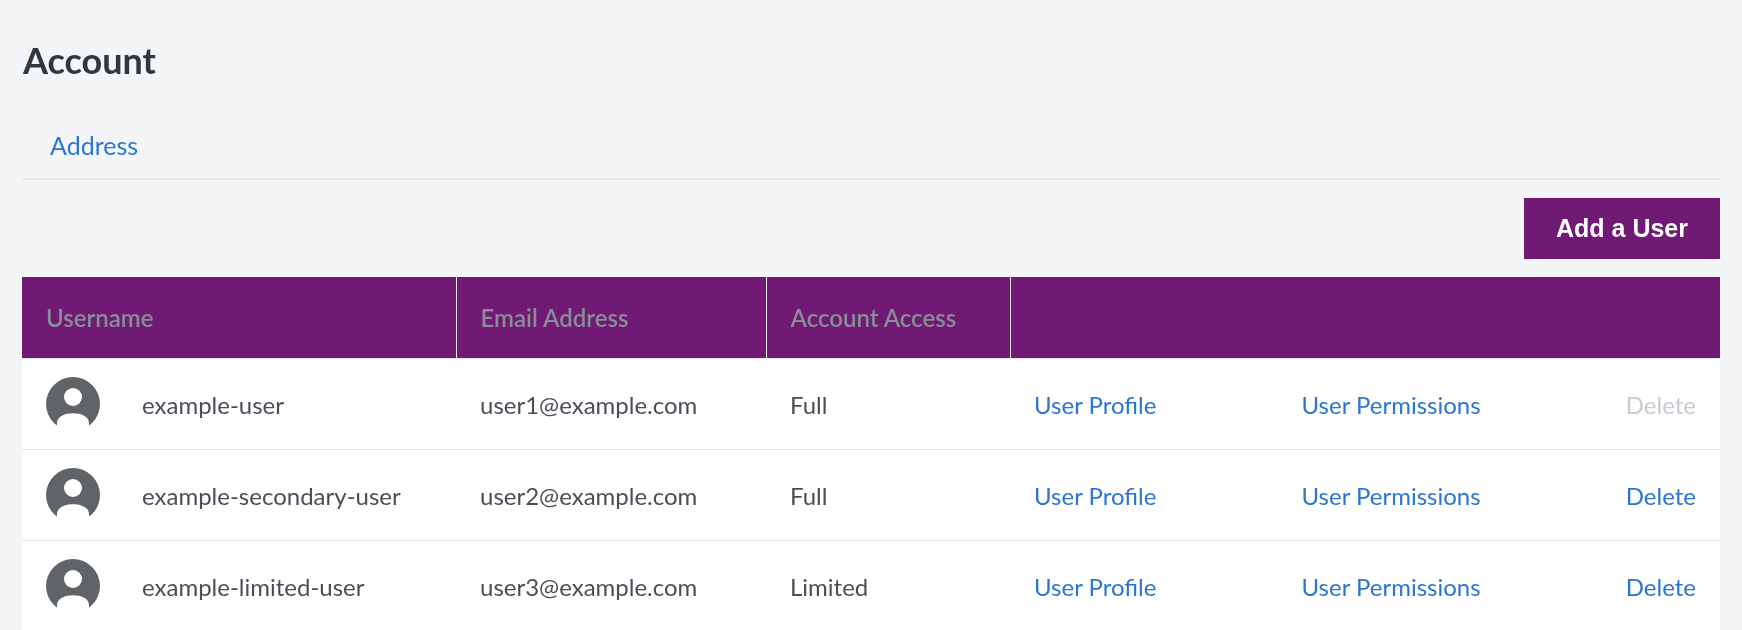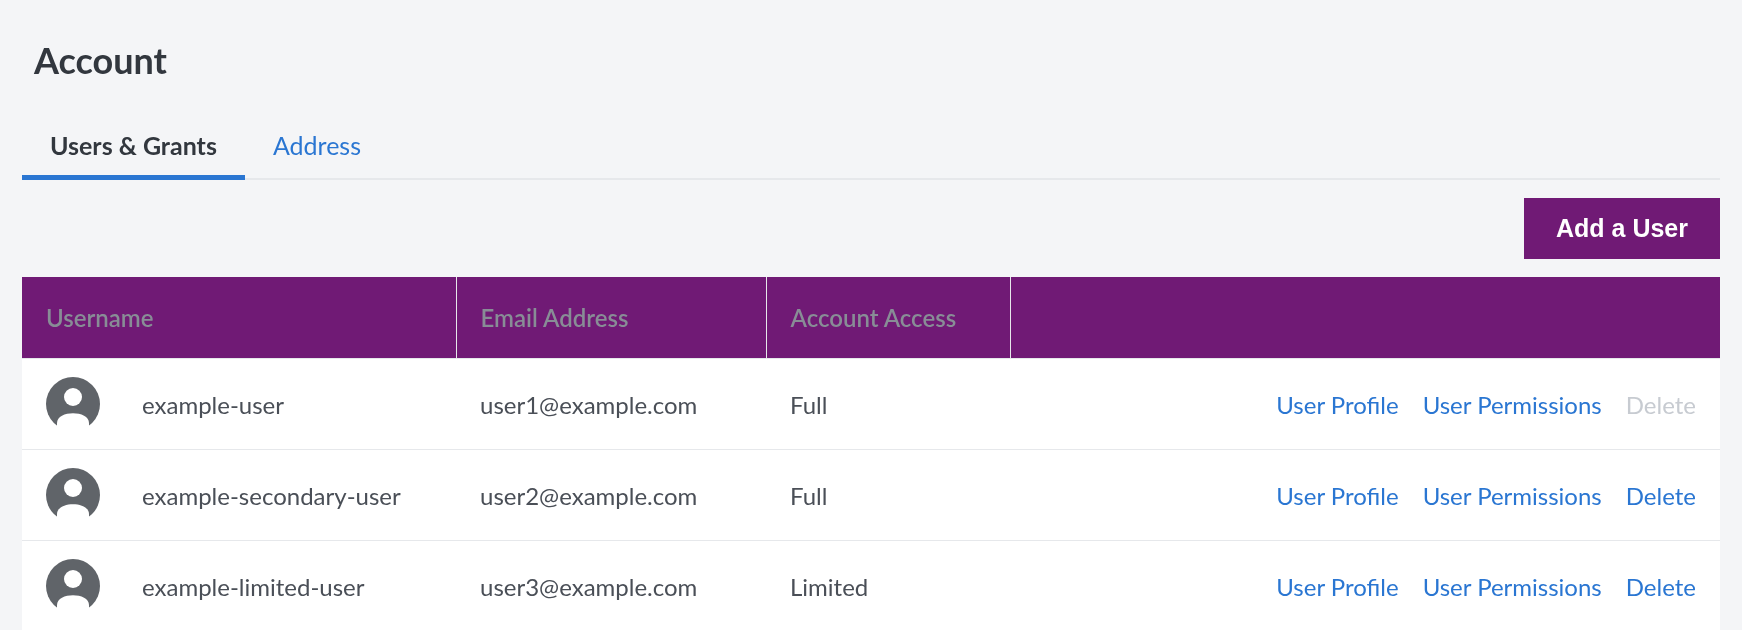--- a/index.html
+++ b/index.html
@@ -8,21 +8,21 @@
     background: #f4f5f7;
     color: #3a3f46;
     width: 1742px;
     min-height: 630px;
     padding: 20px 22px 40px 22px;
   }
   .page-title {
     font-size: 36px;
     font-weight: 700;
     color: #32373e;
-    margin: 18px 4px 38px 12px;
+    margin: 18px 4px 38px 1px;
   }
   .tabs {
     display: flex;
     border-bottom: 2px solid #e6e8eb;
     gap: 0;
   }
   .tab {
     padding: 10px 28px 18px 28px;
     font-size: 25px;
     color: #2a76d2;
@@ -89,41 +89,40 @@
     gap: 42px;
   }
   .avatar {
     width: 54px;
     height: 54px;
     flex: 0 0 54px;
   }
   .avatar svg { width: 100%; height: 100%; display: block; }
   .actions-cell {
     display: flex;
-    justify-content: flex-end;
+    justify-content: space-between;
     gap: 24px;
     white-space: nowrap;
   }
   .link-action {
     color: #2a76d2;
     font-size: 24px;
     cursor: pointer;
   }
   .link-action.disabled {
     color: #c7cbd1;
     cursor: default;
   }
 </style>
 </head>
 <body>
 
 <h1 class="page-title">Account</h1>
 
 <div class="tabs">
-  <div class="tab active">Users &amp; Grants</div>
   <div class="tab">Address</div>
 </div>
 
 <div class="action-bar">
   <button class="add-btn">Add a User</button>
 </div>
 
 <table class="table">
   <thead>
     <tr>

